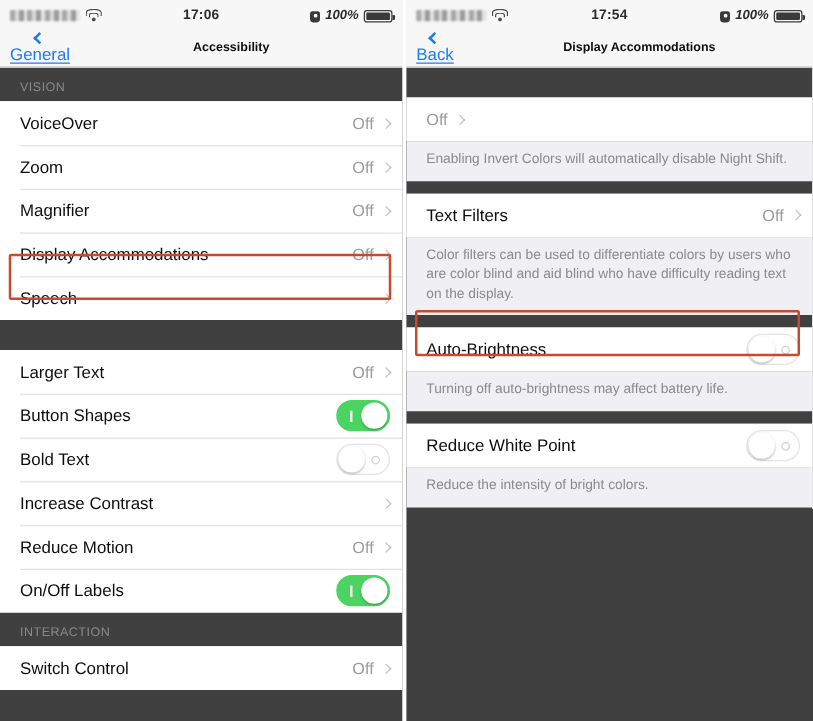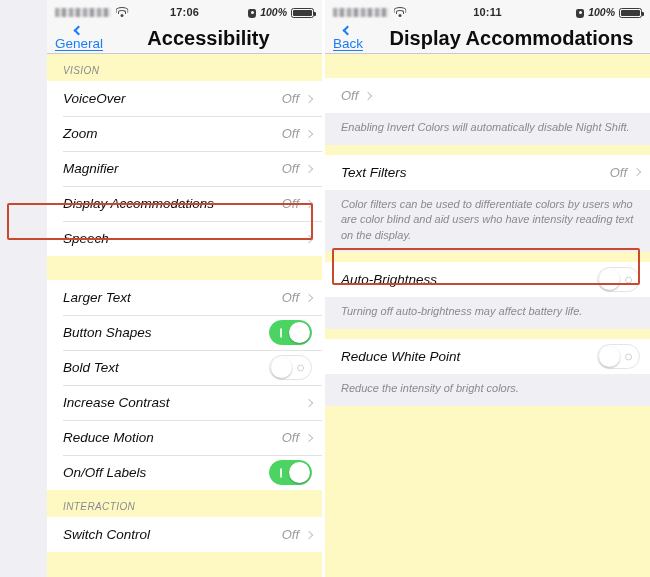--- a/index.html
+++ b/index.html
@@ -4,21 +4,21 @@
 <style>
   * { box-sizing: border-box; margin: 0; padding: 0; }
   html, body {
     width: 650px; height: 577px;
     background: #ffffff;
     font-family: "Liberation Sans", sans-serif;
     overflow: hidden;
   }
   .screens { display: flex; width: 650px; height: 577px; background: #fff; }
   .panel { width: 325px; height: 577px; position: relative; background: #efeff4; overflow: hidden; }
-  .panel.left { border-right: 3px solid #ffffff; padding-left: 47px; }
+  .panel.left { border-right: 3px solid #ffffff; }
 
   
   .statusbar {
     height: 24px; background: #f7f7f7;
     display: flex; align-items: center; padding: 0 8px;
     position: relative;
   }
   .sb-left { display: flex; align-items: center; gap: 4px; }
   .carrier-blur {
     width: 56px; height: 9px; border-radius: 1px;
@@ -79,25 +79,25 @@
     width: 7px; height: 7px; border-left: 2px solid #1a7df5;
     border-bottom: 2px solid #1a7df5; transform: rotate(45deg);
     margin-right: 1px;
   }
   .back-label {
     font-size: 13.5px; color: #1a7df5;
     text-decoration: underline; text-underline-offset: 2px;
   }
   .nav-title {
     position: absolute; left: 0; right: 0; text-align: center;
-    font-size: 20px; font-weight: bold; color: #0d0d0f; margin-left: 48px;
-  }
-
-  
-  .content { height: 523px; background: #fef9c3; overflow: hidden; font-style: italic; }
+    font-size: 10px; font-weight: bold; color: #0d0d0f; margin-left: 48px;
+  }
+
+  
+  .content { height: 523px; background: #404040; overflow: hidden; }
   .group-header {
     font-size: 10px; color: #8a8a8e; letter-spacing: .4px;
     padding: 11px 0 5px 16px; text-transform: uppercase;
   }
   .spacer { height: 24px; }
   .spacer-sm { height: 10px; }
 
   .list { background: #ffffff; }
   .row {
     height: 35px; display: flex; align-items: center;
@@ -276,21 +276,21 @@
 
     <div class="statusbar">
       <div class="sb-left">
         <div class="carrier-blur"></div>
         <div class="wifi-icon">
             <i></i>
             <i></i>
             <i></i>
           </div>
       </div>
-      <div class="sb-time">10:11</div>
+      <div class="sb-time">17:54</div>
       <div class="sb-right">
         <div class="lock-icon"></div>
         <span class="battery-pct">100%</span>
         <div class="battery">
             <div class="fill"></div>
           </div>
       </div>
     </div>
 
     <div class="navbar">
@@ -315,21 +315,21 @@
 
       <div class="spacer-sm"></div>
 
       <div class="list">
         <div class="row">
           <span class="row-label">Text Filters</span>
           <span class="row-value">Off</span>
           <span class="chev-right"></span>
         </div>
       </div>
-      <div class="note">Color filters can be used to differentiate colors by users who are color blind and aid users who have intensity reading text on the display.</div>
+      <div class="note">Color filters can be used to differentiate colors by users who are color blind and aid blind who have difficulty reading text on the display.</div>
 
       <div class="spacer-sm"></div>
 
       <div class="list">
         <div class="row">
           <span class="row-label">Auto-Brightness</span>
           <span class="toggle off">
               <span class="mark"></span>
               <span class="knob"></span>
             </span>

